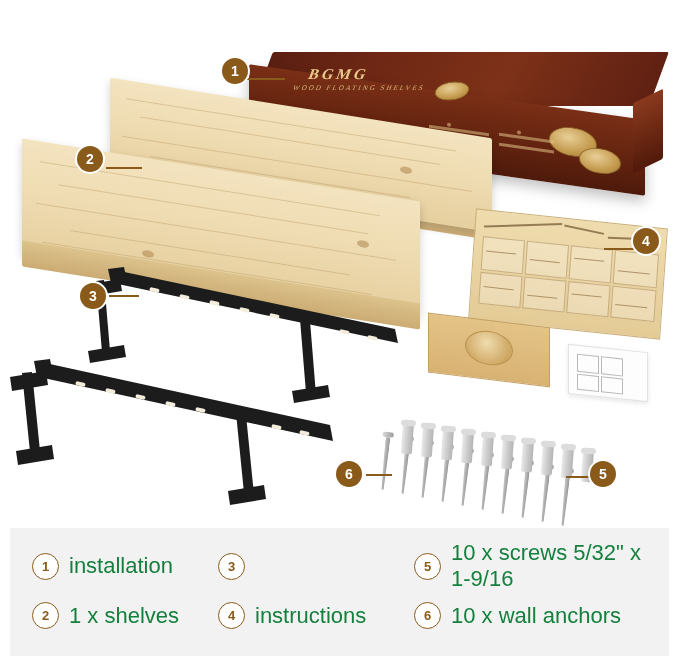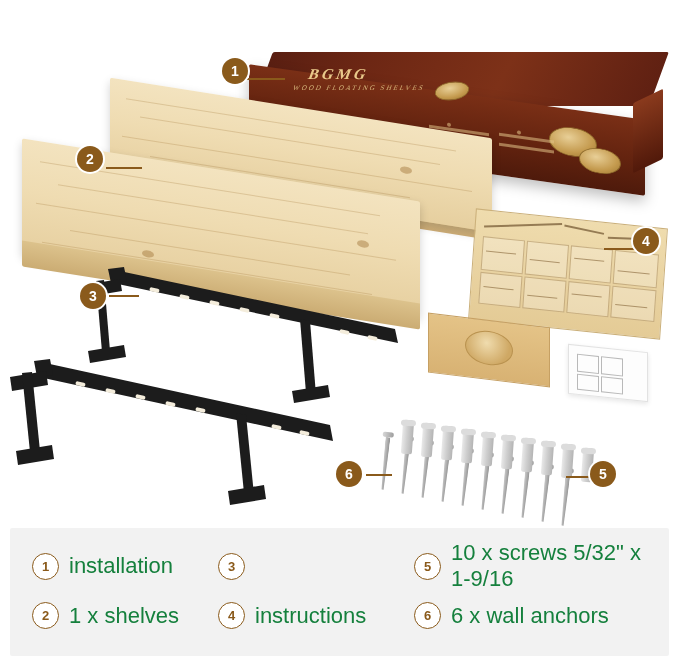--- a/index.html
+++ b/index.html
@@ -439,20 +439,20 @@
         <div class="legend-cell c1">
           <div class="lnum">2</div>
           <div class="ltext">1 x shelves</div>
         </div>
         <div class="legend-cell c2">
           <div class="lnum">4</div>
           <div class="ltext">instructions</div>
         </div>
         <div class="legend-cell c3">
           <div class="lnum">6</div>
-          <div class="ltext">6 x wall anchors</div>
+          <div class="ltext">10 x wall anchors</div>
         </div>
       </div>
 
     </div>
   </div>
 
 </div>
 
 </body></html>

